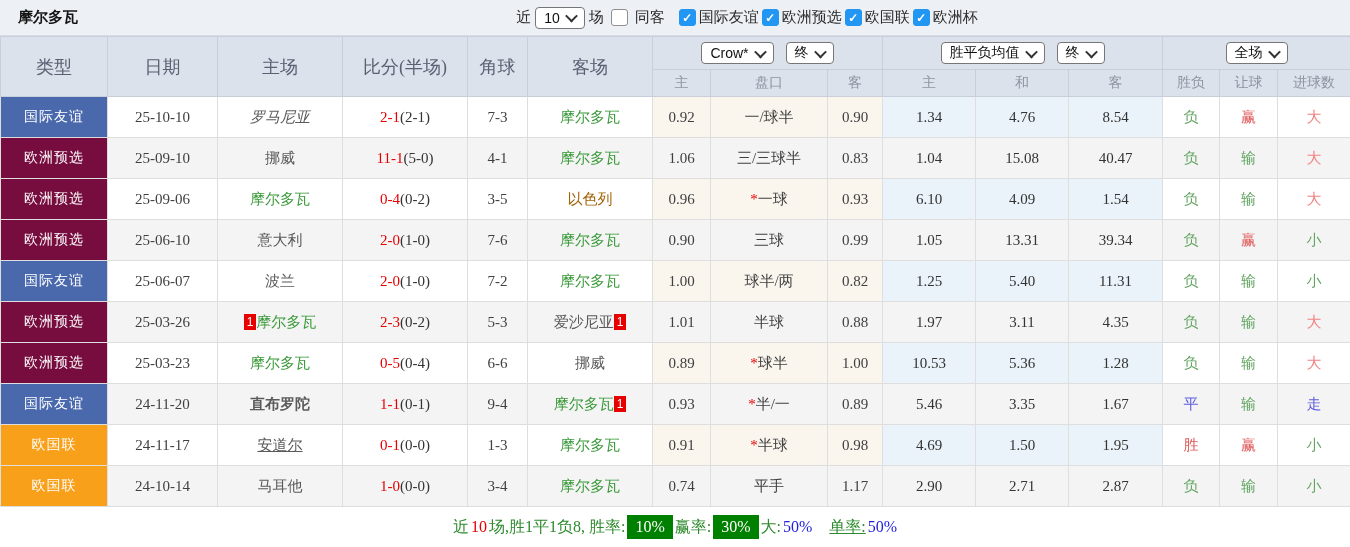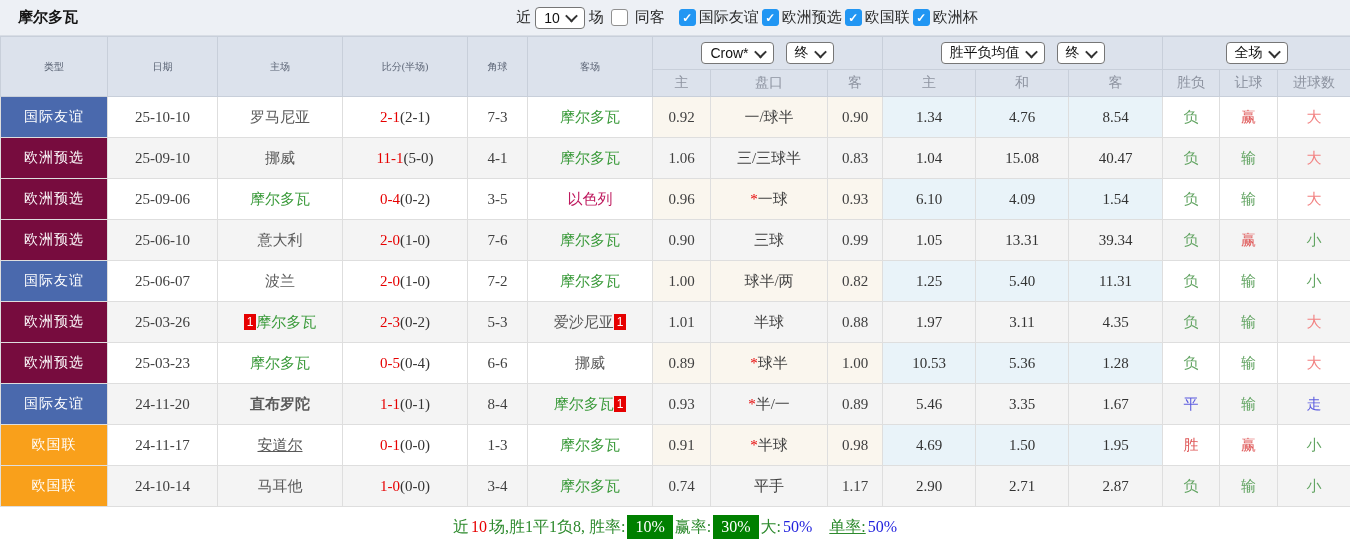--- a/index.html
+++ b/index.html
@@ -27,21 +27,21 @@
     width:17px; height:17px; border:1px solid #909090; border-radius:3px; background:#fff;
     display:inline-flex; align-items:center; justify-content:center; margin:0 3px; box-sizing:border-box;
   }
   .cb.checked { background:#2196f3; border-color:#2196f3; }
   .cb.checked::after { content:"✓"; color:#fff; font-size:12px; font-weight:bold; font-family:"Liberation Sans",sans-serif; }
   
   table { border-collapse:collapse; table-layout:fixed; width:1350px; }
   thead th { background:#dce2ec; border:1px solid #c8cfda; font-weight:normal; padding:0; }
   .hr1 th { height:32px; }
   .hr2 th { height:26px; font-size:14px; color:#8d93a0; }
-  th.mh { font-size:10px; color:#596273; }
+  th.mh { font-size:18px; color:#596273; }
   th.sel-cell > div.selwrap { display:flex; justify-content:center; align-items:center; gap:12px; }
   tbody td {
     border:1px solid #dedede; text-align:center; height:40px; font-size:15px; color:#404040;
     padding:0; overflow:hidden; white-space:nowrap;
   }
   tbody tr:nth-child(even) td { background:#f4f4f4; }
   tbody td.c-odds { background:#faf6ee; }
   tbody td.c-avg  { background:#e9f3f9; color:#333; }
   tbody td.c-goal { background:#fff; }
   td.c-type { color:#fff; font-size:14px; letter-spacing:1px; }
@@ -159,21 +159,21 @@
       <th>胜负</th>
       <th>让球</th>
       <th>进球数</th>
     </tr>
   </thead>
   <tbody>
 
     <tr>
       <td class="c-type" style="background-color: rgb(74, 105, 173);">国际友谊</td>
       <td>25-10-10</td>
-      <td><span style="color: rgb(90, 90, 90);">罗马尼亚</span></td>
+      <td><span style="color: rgb(90, 90, 90); font-style: italic;">罗马尼亚</span></td>
       <td><span class="sc">2-1</span><span class="half">(2-1)</span></td>
       <td>7-3</td>
       <td><span style="color: rgb(58, 154, 58);">摩尔多瓦</span></td>
       <td class="c-odds">0.92</td>
       <td class="c-odds"><span>一/球半</span></td>
       <td class="c-odds">0.90</td>
       <td class="c-avg">1.34</td>
       <td class="c-avg">4.76</td>
       <td class="c-avg">8.54</td>
       <td style="color: rgb(98, 164, 98);">负</td>
@@ -198,21 +198,21 @@
       <td style="color: rgb(98, 164, 98);">输</td>
       <td class="c-goal" style="color: rgb(242, 131, 131);">大</td>
     </tr>
 
     <tr>
       <td class="c-type" style="background-color: rgb(119, 12, 62);">欧洲预选</td>
       <td>25-09-06</td>
       <td><span style="color: rgb(58, 154, 58);">摩尔多瓦</span></td>
       <td><span class="sc">0-4</span><span class="half">(0-2)</span></td>
       <td>3-5</td>
-      <td><span style="color: #be185d;">以色列</span></td>
+      <td><span style="color: #a16207;">以色列</span></td>
       <td class="c-odds">0.96</td>
       <td class="c-odds"><span class="star">*</span><span>一球</span></td>
       <td class="c-odds">0.93</td>
       <td class="c-avg">6.10</td>
       <td class="c-avg">4.09</td>
       <td class="c-avg">1.54</td>
       <td style="color: rgb(98, 164, 98);">负</td>
       <td style="color: rgb(98, 164, 98);">输</td>
       <td class="c-goal" style="color: rgb(242, 131, 131);">大</td>
     </tr>
@@ -287,21 +287,21 @@
       <td style="color: rgb(98, 164, 98);">负</td>
       <td style="color: rgb(98, 164, 98);">输</td>
       <td class="c-goal" style="color: rgb(242, 131, 131);">大</td>
     </tr>
 
     <tr>
       <td class="c-type" style="background-color: rgb(74, 105, 173);">国际友谊</td>
       <td>24-11-20</td>
       <td><span style="color: rgb(90, 90, 90); font-weight: bold;">直布罗陀</span></td>
       <td><span class="sc">1-1</span><span class="half">(0-1)</span></td>
-      <td>8-4</td>
+      <td>9-4</td>
       <td><span style="color: rgb(58, 154, 58);">摩尔多瓦</span><span class="rcbadge">1</span></td>
       <td class="c-odds">0.93</td>
       <td class="c-odds"><span class="star">*</span><span>半/一</span></td>
       <td class="c-odds">0.89</td>
       <td class="c-avg">5.46</td>
       <td class="c-avg">3.35</td>
       <td class="c-avg">1.67</td>
       <td style="color: rgb(91, 91, 223);">平</td>
       <td style="color: rgb(98, 164, 98);">输</td>
       <td class="c-goal" style="color: rgb(91, 91, 223);">走</td>

